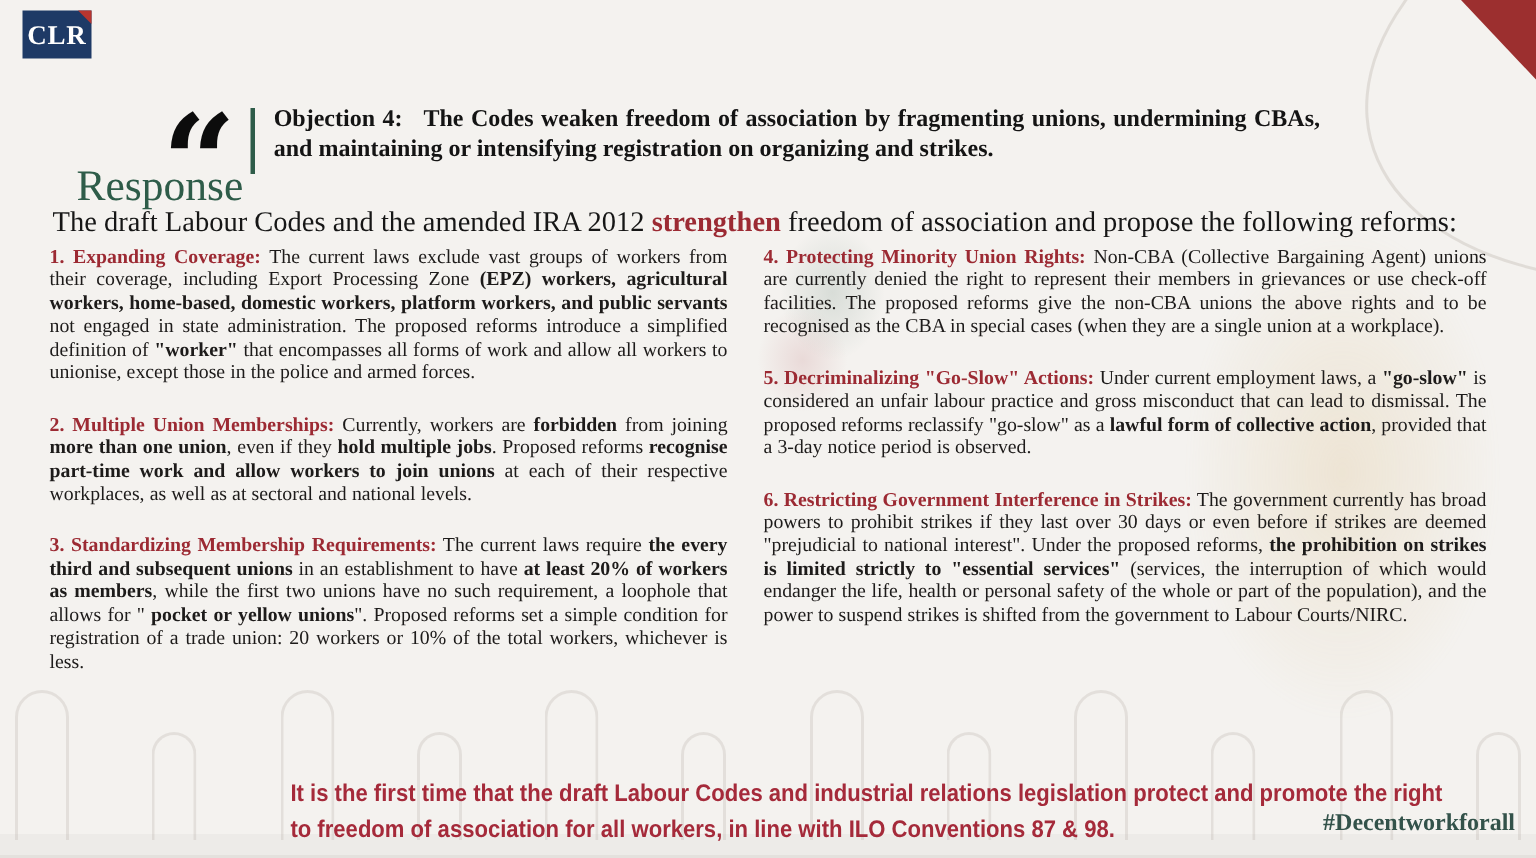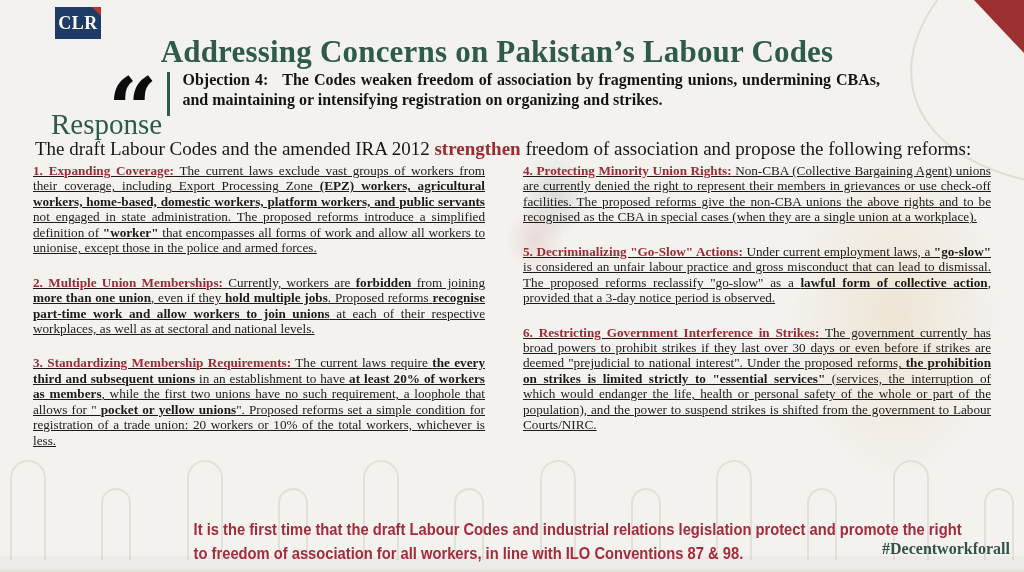--- a/index.html
+++ b/index.html
@@ -31,21 +31,21 @@
     background:radial-gradient(closest-side,rgba(216,182,118,.22),rgba(216,182,118,0));
     filter:blur(2px);}
   .wm-emblem-green{position:absolute;left:520px;top:150px;width:70px;height:90px;
     background:radial-gradient(closest-side,rgba(46,92,73,.14),rgba(46,92,73,0));}
   .wm-emblem-red{position:absolute;left:505px;top:205px;width:60px;height:70px;
     background:radial-gradient(closest-side,rgba(156,42,51,.12),rgba(156,42,51,0));}
   
   .corner-triangle{position:absolute;top:0;right:0;width:0;height:0;
     border-left:50px solid transparent;border-top:53px solid var(--corner);}
   
-  .brand{position:absolute;left:15px;top:7px;display:flex;align-items:flex-start;gap:6px;margin-left:40px;}
+  .brand{position:absolute;left:15px;top:7px;display:flex;align-items:flex-start;gap:6px;}
   .logo-box{position:relative;width:46px;height:32px;background:var(--navy);
     display:flex;align-items:center;justify-content:center;}
   .logo-notch{position:absolute;top:0;right:0;width:0;height:0;
     border-left:9px solid transparent;border-top:9px solid #b8352f;}
   .logo-abbr{color:#fff;font-weight:700;font-size:18px;letter-spacing:.5px;
     font-family:"Liberation Serif",serif;}
   .org-name{padding-top:2px;color:var(--navy);font-weight:700;line-height:1.12;
     font-variant:small-caps;font-size:13px;letter-spacing:.2px;}
   .org-name .fancy-for{font-variant:normal;font-style:italic;font-size:11px;}
   
@@ -56,21 +56,21 @@
     font-size:86px;line-height:.95;height:44px;overflow:visible;margin-right:10px;margin-top:-2px;}
   .quote-divider{flex:0 0 auto;width:3px;background:var(--green);height:44px;margin:2px 12px 0 0;}
   .objection{flex:1 1 auto;font-size:16px;font-weight:700;line-height:1.28;
     text-align:justify;color:#141414;}
   .objection-label{margin-right:14px;}
   
   .response-h{position:absolute;left:35px;top:108px;color:var(--green);
     font-size:29px;font-weight:400;margin-left:16px;}
   .intro{position:absolute;left:35px;top:138px;right:20px;font-size:19px;color:#161616;}
   
-  .columns{position:absolute;left:33px;top:163px;width:958px;display:flex;gap:38px;text-decoration:underline;}
+  .columns{position:absolute;left:33px;top:163px;width:958px;display:flex;gap:24px;}
   .col{flex:1 1 0;}
   .col-left{flex:0 0 452px;}
   .section{font-size:13.2px;line-height:1.17;text-align:justify;margin-bottom:19px;
     word-spacing:.01em;}
   .sec-h{color:var(--maroon);font-weight:700;}
   .seg-b{font-weight:700;}
   .seg-accent{font-weight:700;color:var(--maroon);}
   
   .footer-highlight{position:absolute;left:160px;right:24px;top:518px;text-align:left;
     font-family:"Liberation Sans",sans-serif;font-weight:700;color:var(--crimson);
@@ -106,21 +106,20 @@
 
   <div class="corner-triangle"></div>
 
   <header class="brand">
     <div class="logo-box">
       <div class="logo-notch"></div>
       <span class="logo-abbr">CLR</span>
     </div>
   </header>
 
-  <h1 class="title">Addressing Concerns on Pakistan’s Labour Codes</h1>
 
   <div class="quote-row">
     <span class="quote-glyph">“</span>
     <span class="quote-divider"></span>
     <p class="objection"><span class="objection-label">Objection 4:</span><span>The Codes weaken freedom of association by fragmenting unions, undermining CBAs, and maintaining or intensifying registration on organizing and strikes.</span></p>
   </div>
 
   <h2 class="response-h">Response</h2>
   <p class="intro"><span>The draft Labour Codes and the amended IRA 2012 </span><span class="seg-accent">strengthen</span><span> freedom of association and propose the following reforms:</span></p>
 

